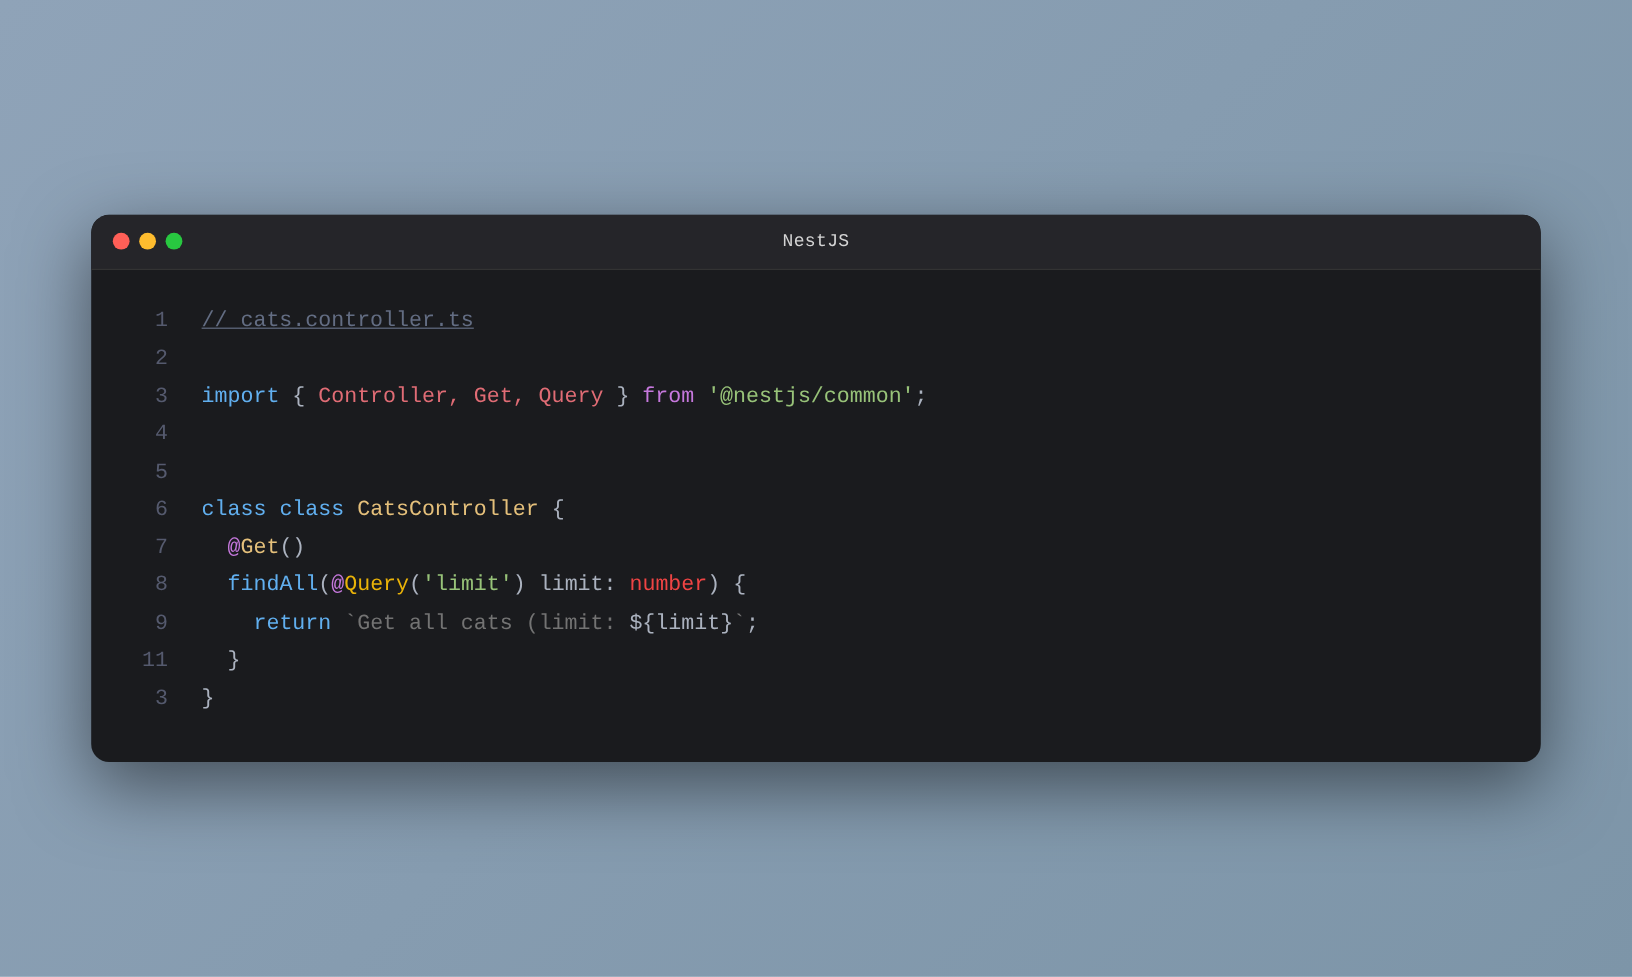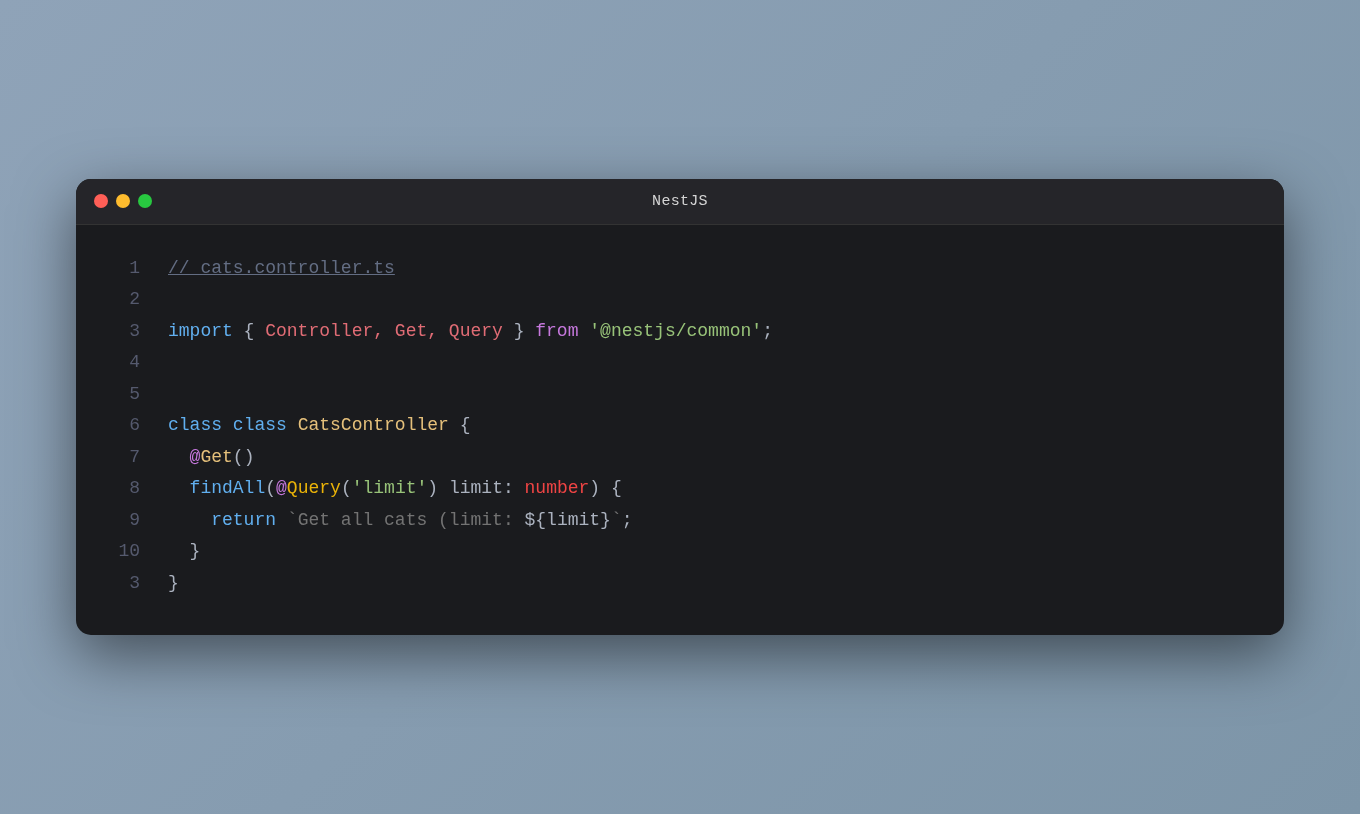--- a/index.html
+++ b/index.html
@@ -163,21 +163,21 @@
       <span class="line-number">8</span>
       <span class="line-content"><span class="c-plain">  </span><span class="c-method">findAll</span><span class="c-plain">(</span><span class="c-decorator-at">@</span><span class="c-query">Query</span><span class="c-plain">(</span><span class="c-string">'limit'</span><span class="c-plain">) </span><span class="c-param">limit</span><span class="c-plain">: </span><span class="c-type">number</span><span class="c-plain">) {</span></span>
     </div>
 
     <div class="code-line">
       <span class="line-number">9</span>
       <span class="line-content"><span class="c-plain">    </span><span class="c-keyword">return</span><span class="c-plain"> </span><span class="c-template">`Get all cats (limit: </span><span class="c-plain">${</span><span class="c-param">limit</span><span class="c-plain">}</span><span class="c-template">`</span><span class="c-plain">;</span></span>
     </div>
 
     <div class="code-line">
-      <span class="line-number">10</span>
+      <span class="line-number">11</span>
       <span class="line-content c-plain">  }</span>
     </div>
 
     <div class="code-line">
       <span class="line-number">3</span>
       <span class="line-content c-plain">}</span>
     </div>
 
   </div>
 </div>

